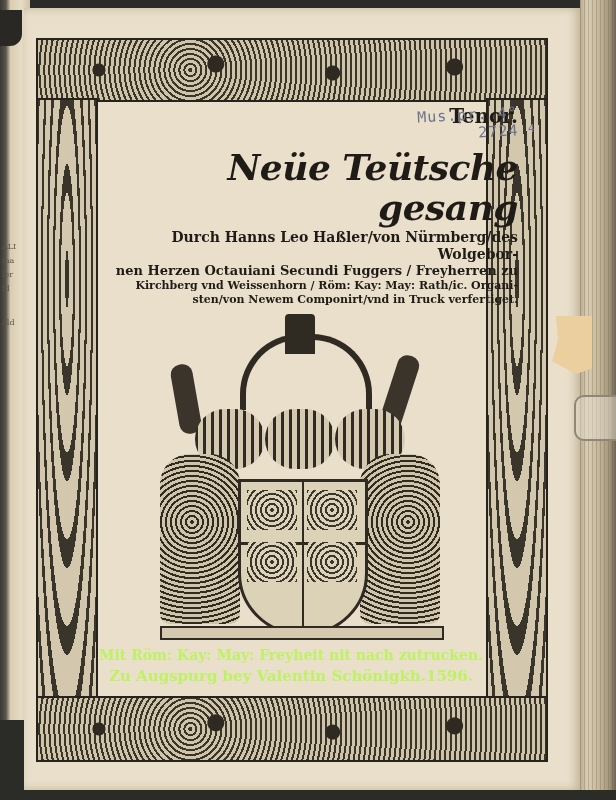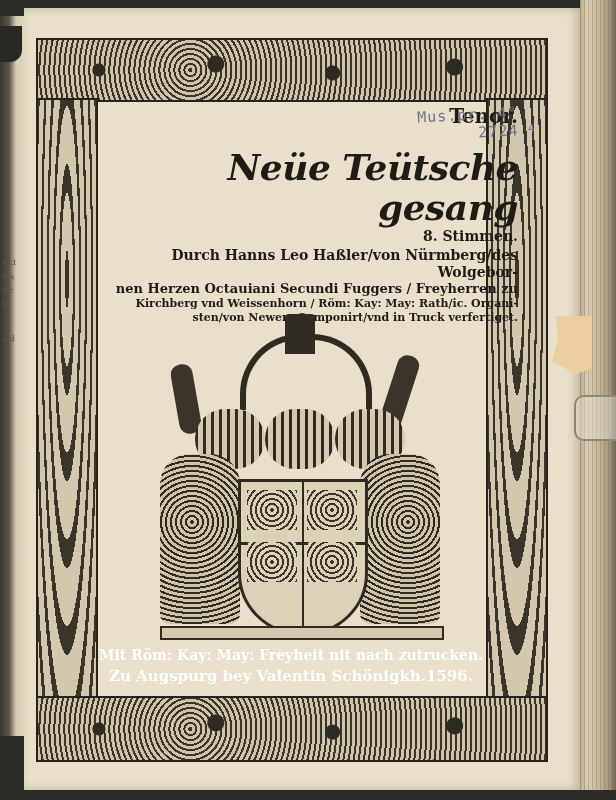--- a/index.html
+++ b/index.html
@@ -1,17 +1,17 @@
 <!DOCTYPE html>
 <html><head>
 <meta charset="utf-8">
 <style>
   html,body{margin:0;padding:0;}
   body{width:616px;height:800px;overflow:hidden;background:#2b2b28;position:relative;font-family:"DejaVu Serif","Liberation Serif",serif;}
-  .book-left{position:absolute;left:0;top:16px;width:30px;height:720px;background:linear-gradient(90deg,#3a3833 0%,#5a564c 20%,#d8ccb2 35%,#e6dcc6 70%,#cfc3a8 100%);padding-left:16px;}
+  .book-left{position:absolute;left:0;top:0;width:30px;height:720px;background:linear-gradient(90deg,#3a3833 0%,#5a564c 20%,#d8ccb2 35%,#e6dcc6 70%,#cfc3a8 100%);}
   .left-spine{position:absolute;left:0;top:10px;width:22px;height:36px;background:#2a2824;border-radius:0 0 12px 0;}
   .left-page-text{position:absolute;left:2px;top:240px;width:20px;font-size:8px;color:#5e5648;line-height:14px;}
   .page{position:absolute;left:24px;top:8px;width:556px;height:782px;background:#e9dfcb;box-shadow:inset -4px 0 10px rgba(120,100,60,.35);}
   .right-edge{position:absolute;left:580px;top:0;width:36px;height:800px;background:linear-gradient(90deg,#b9ab8e 0%,#d9cdb3 20%,#c7b99c 50%,#a89a7f 80%,#6d6455 100%);}
   .right-edge .lines{position:absolute;inset:0;background:repeating-linear-gradient(90deg,rgba(90,80,60,.25) 0 1px,transparent 1px 4px);}
   .clip{position:absolute;left:574px;top:395px;width:42px;height:42px;border:2px solid #8f8676;border-radius:10px 0 0 10px;background:rgba(230,224,210,.5);}
   .tab{position:absolute;left:552px;top:316px;width:40px;height:58px;background:#ebcf9e;clip-path:polygon(10% 0,100% 0,100% 90%,60% 100%,0 78%,15% 40%);}
   .bottom-shadow{position:absolute;left:0;top:790px;width:616px;height:10px;background:#2b2b28;}
   .corner-label{position:absolute;left:6px;top:2px;font-size:6px;color:#8a8f9a;}
 
@@ -52,21 +52,21 @@
   .horn-r{position:absolute;left:228px;top:40px;width:22px;height:80px;background:#3a342a;border-radius:10px;transform:rotate(18deg);}
   .lion-l{position:absolute;left:0;top:140px;width:80px;height:170px;background:repeating-radial-gradient(circle at 40% 40%,#2f2a22 0 2px,#cfc4a8 2px 5px);border-radius:30px 30px 10px 10px;}
   .lion-r{position:absolute;left:200px;top:140px;width:80px;height:170px;background:repeating-radial-gradient(circle at 60% 40%,#2f2a22 0 2px,#cfc4a8 2px 5px);border-radius:30px 30px 10px 10px;}
   .shield{position:absolute;left:78px;top:165px;width:124px;height:150px;border:3px solid #2f2a22;border-radius:0 0 62px 62px;background:
     linear-gradient(90deg,transparent 49%,#2f2a22 49% 51%,transparent 51%),
     linear-gradient(0deg,transparent 58%,#2f2a22 58% 60%,transparent 60%),
     #dcd2b8;overflow:hidden;}
   .q{position:absolute;width:50px;height:40px;background:repeating-radial-gradient(circle,#3b352b 0 2px,#dcd2b8 2px 5px);}
   .base{position:absolute;left:0;top:312px;width:280px;height:10px;border:2px solid #2f2a22;background:#d5cab0;}
 
-  .imprint{position:absolute;left:96px;top:645px;width:390px;text-align:center;color:#ffffff;}
+  .imprint{position:absolute;left:96px;top:645px;width:390px;text-align:center;color:#bef264;}
   .privilege{font-size:14px;font-weight:bold;line-height:20px;}
   .place{font-size:15px;font-weight:bold;line-height:22px;}
   .year{}
 </style>
 </head>
 <body>
 
 <div class="book-left">
   <div class="left-spine"></div>
   <div class="left-page-text">
@@ -90,21 +90,20 @@
 <div class="border-top"></div>
 <div class="border-left"></div>
 <div class="border-right"></div>
 <div class="border-bottom"></div>
 
 <div class="title-block">
   <div class="voice">Tenor.</div>
   <div class="shelfmark">Mus.pr. 4° 2724</div>
   <div class="shelfmark-sub">4</div>
   <div class="main-title">Neüe Teütsche gesang</div>
-  <div class="subtitle-3">8. Stimmen.</div>
   <div class="author-1">Durch Hanns Leo Haßler/von Nürmberg/des Wolgebor-</div>
   <div class="author-2">nen Herzen Octauiani Secundi Fuggers / Freyherren zu</div>
   <div class="author-3">Kirchberg vnd Weissenhorn / Röm: Kay: May: Rath/ic. Organi-</div>
   <div class="author-4">sten/von Newem Componirt/vnd in Truck verfertiget.</div>
 </div>
 
 <div class="coat" title="Fugger coat of arms with supporting lions, helmets and crests">
   <div class="crest-arms"></div>
   <div class="crest-crown"></div>
   <div class="horn-l"></div>

